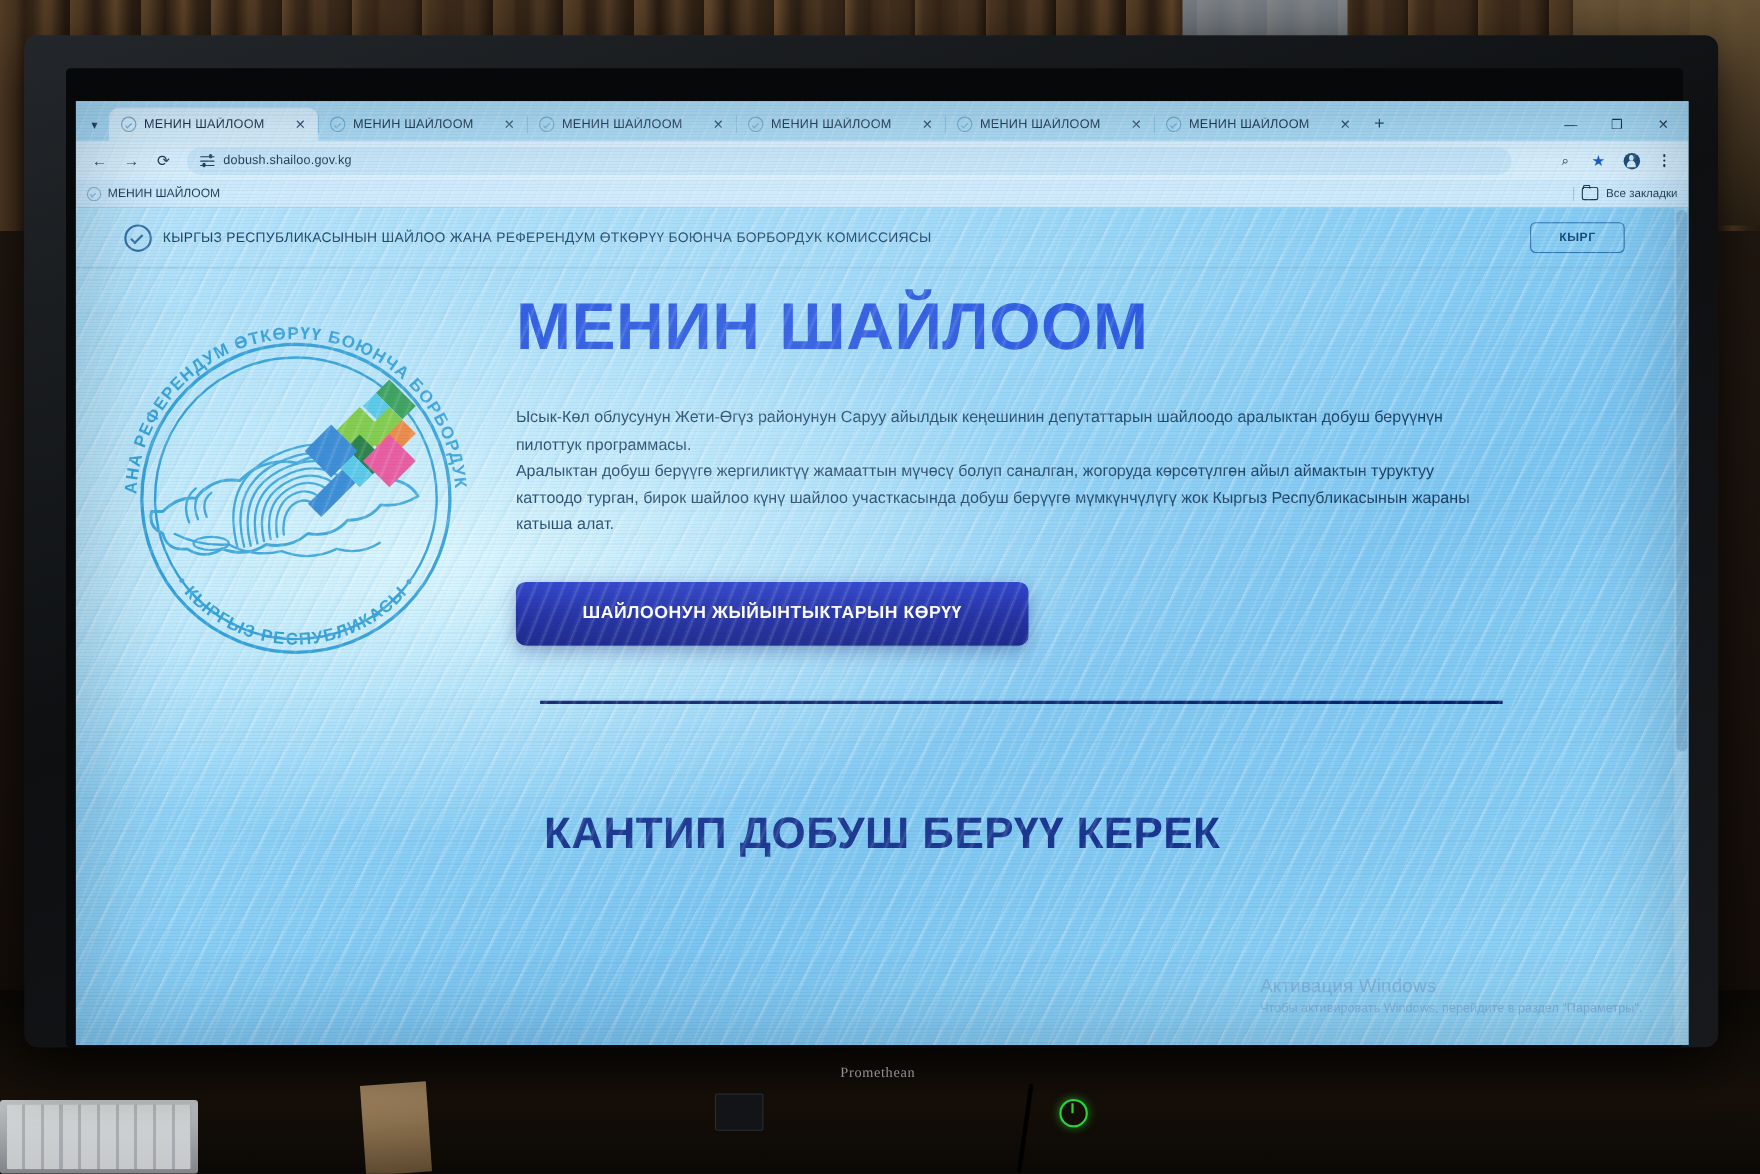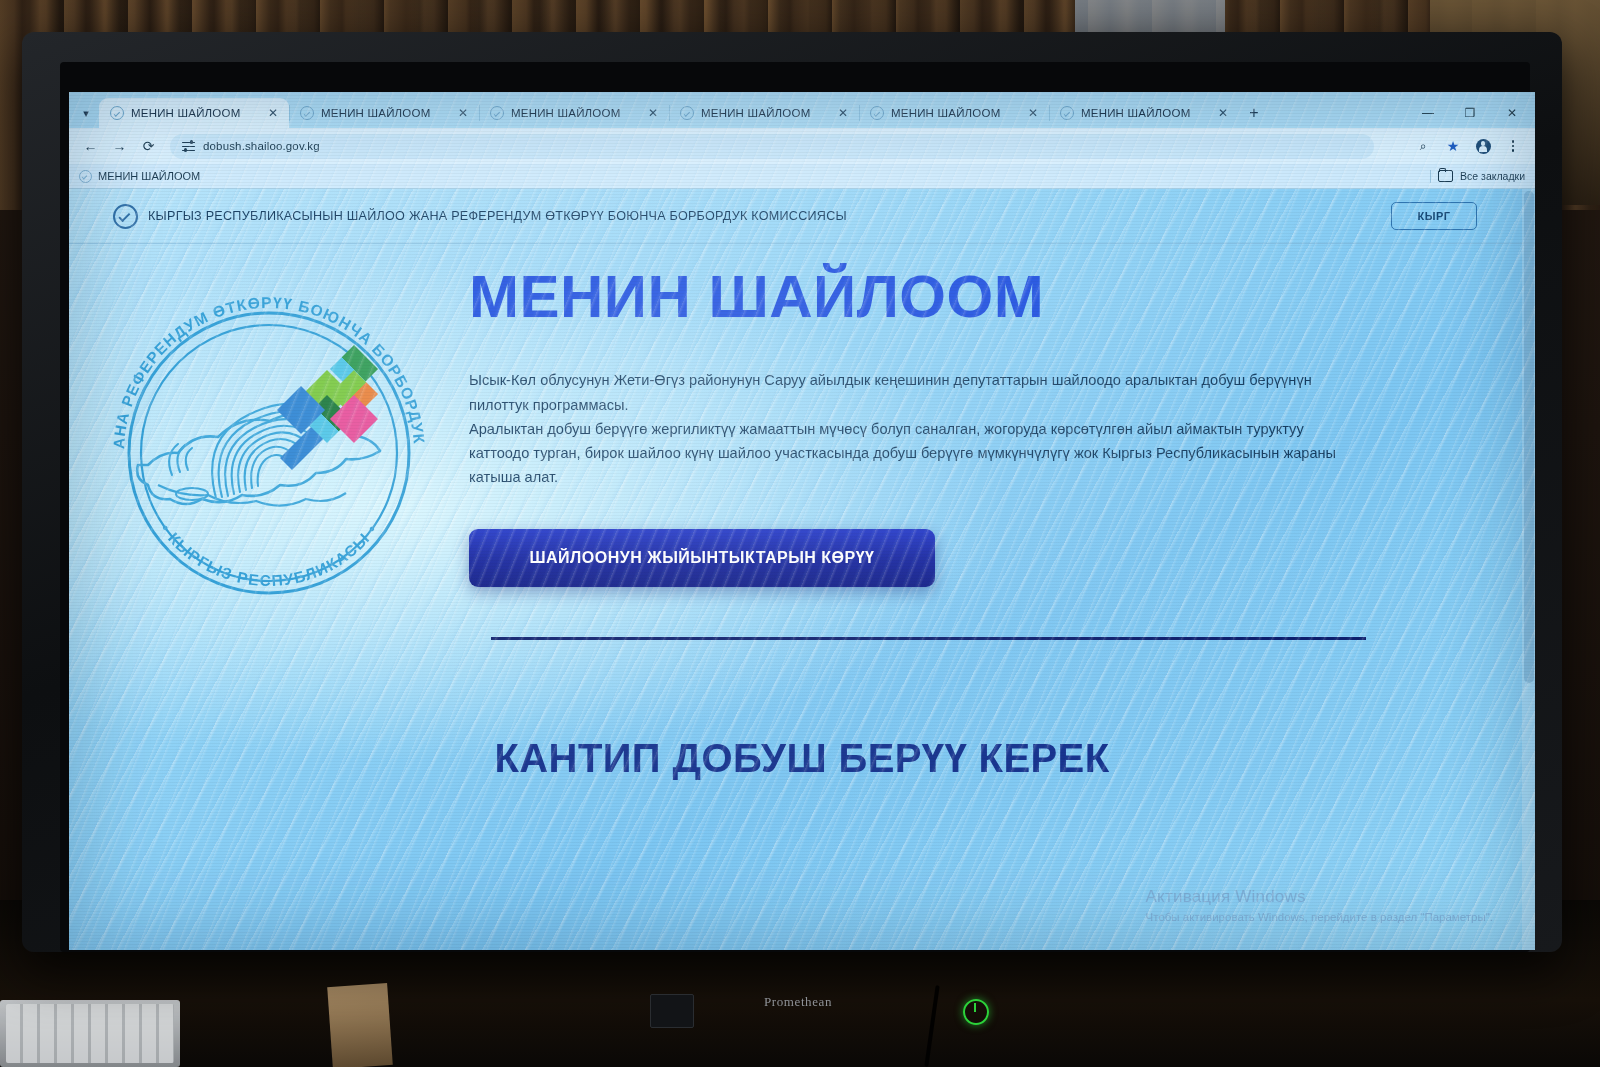--- a/index.html
+++ b/index.html
@@ -34,21 +34,21 @@
   .cable{position:absolute;left:930px;top:985px;width:4px;height:82px;background:#000;opacity:.85;
       transform:rotate(8deg);border-radius:2px;}
 
   
   .monitor{position:absolute;left:22px;top:32px;width:1540px;height:920px;
       background:linear-gradient(160deg,#23262a,#0d0f11 45%,#17191c);
       border-radius:12px;box-shadow:0 18px 50px rgba(0,0,0,.75);}
   .bezel-inner{position:absolute;left:38px;top:30px;width:1470px;height:890px;
       background:#07080a;border-radius:4px;}
   .brand{position:absolute;left:12px;right:0;top:935px;text-align:center;
-      color:#8f9297;font-size:13px;letter-spacing:.6px;font-family:"Liberation Serif",serif;margin-top:27px;}
+      color:#8f9297;font-size:13px;letter-spacing:.6px;font-family:"Liberation Serif",serif;}
   .powerled{position:absolute;left:941px;top:967px;width:22px;height:22px;border-radius:50%;
       border:2px solid #2cd23a;box-shadow:0 0 9px #2cd23a99;}
   .powerled:after{content:"";position:absolute;left:9px;top:2px;width:2px;height:9px;background:#2cd23a;}
   .portbox{position:absolute;left:628px;top:962px;width:42px;height:32px;
       background:#121417;border:1px solid #2a2d31;border-radius:2px;}
 
   
   .screen{position:absolute;left:47px;top:60px;width:1466px;height:858px;overflow:hidden;
       background:#bfe7fb;}
   .glow{position:absolute;inset:0;pointer-events:none;z-index:60;

